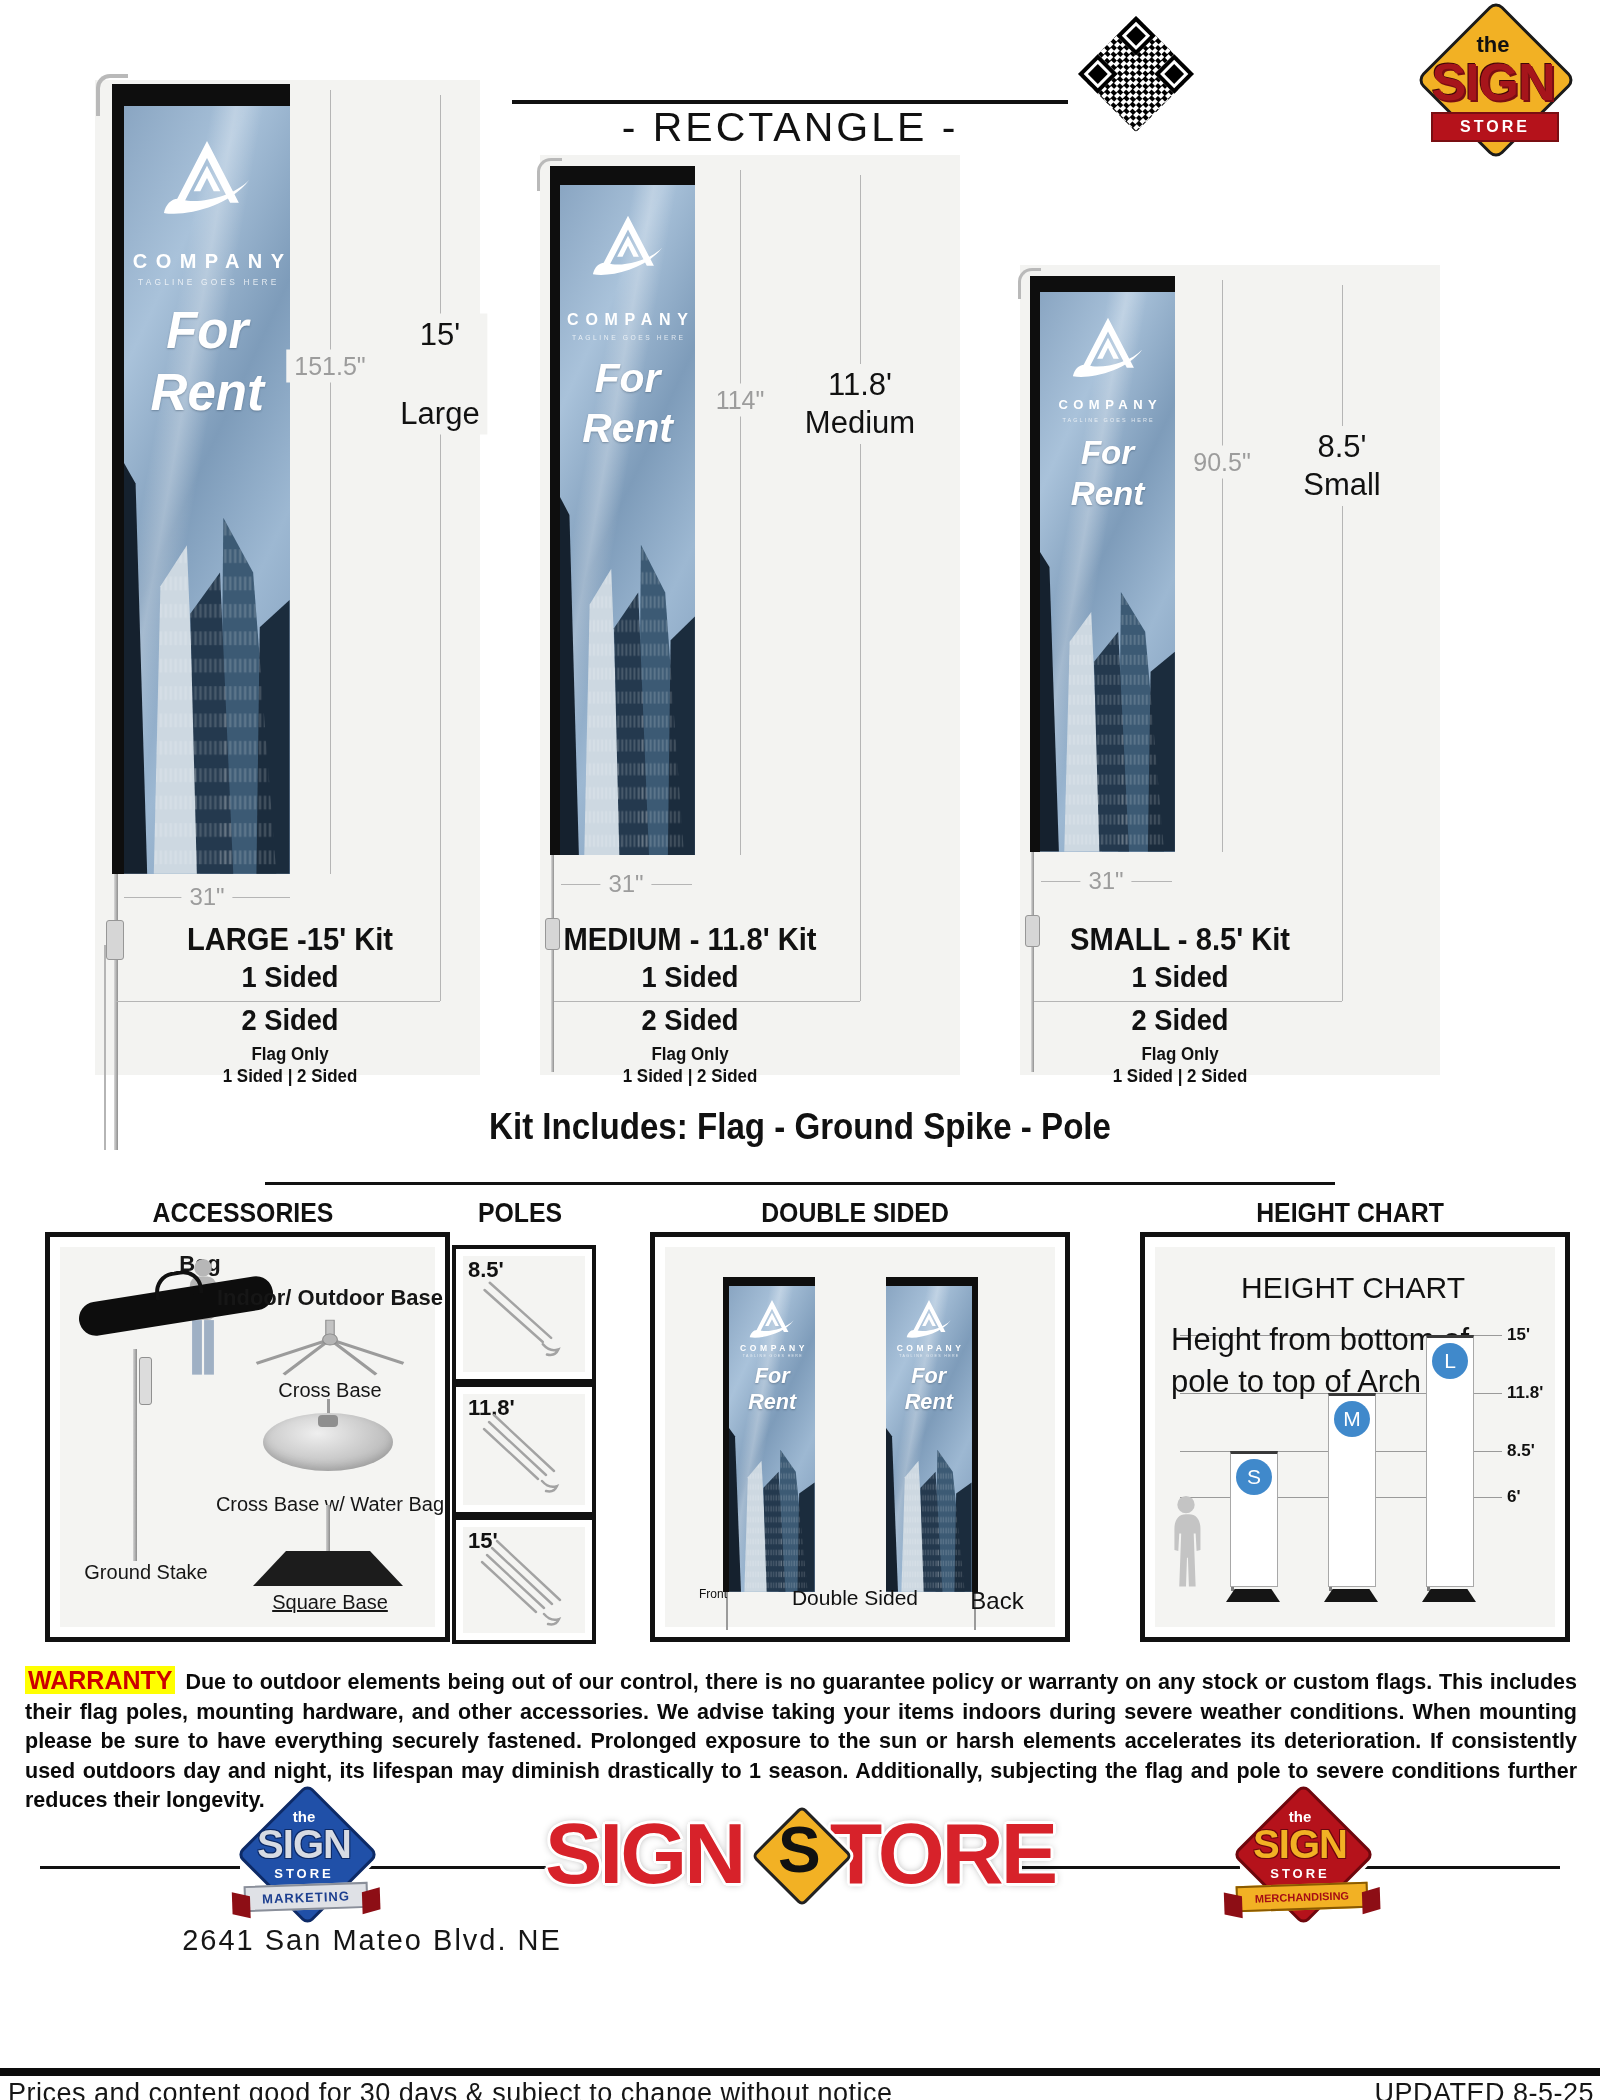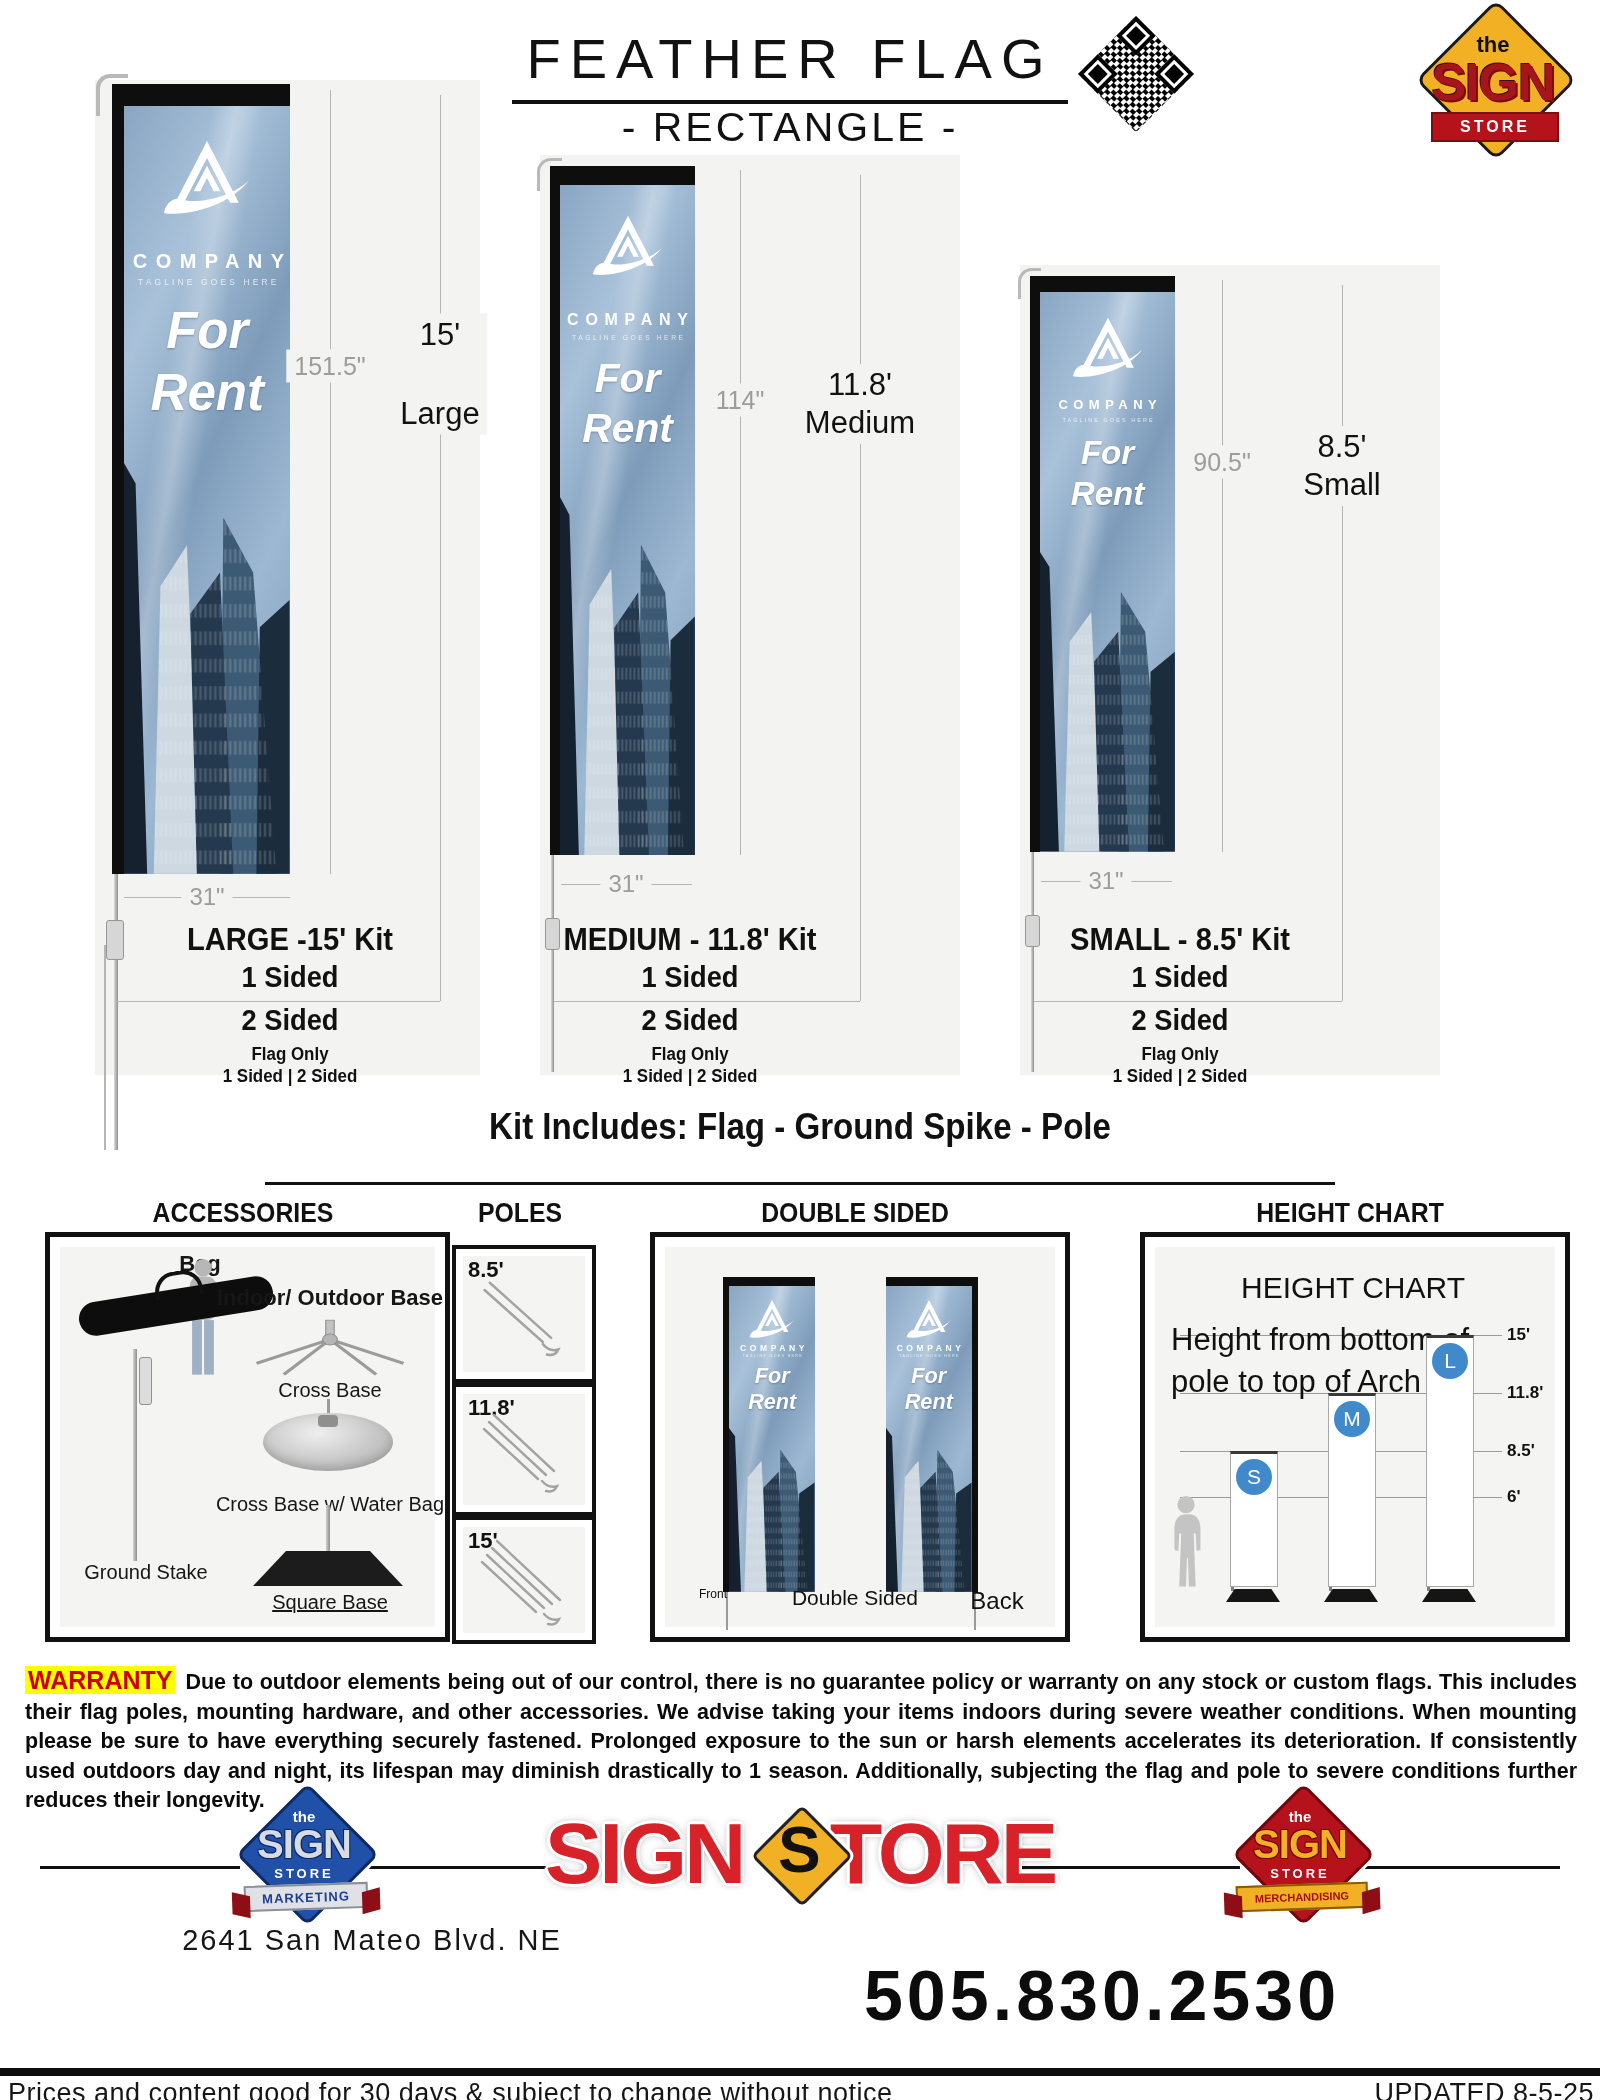--- a/index.html
+++ b/index.html
@@ -100,22 +100,20 @@
     </g>
     <g id="person-sym" fill="#c4c4c4">
       <circle cx="20" cy="10" r="9"></circle>
       <path d="M20,20 c-8,0 -12,6 -12,15 l0,22 4,1 1,-18 2,0 -2,55 7,0 1,-30 1,0 1,30 7,0 -2,-55 2,0 1,18 4,-1 0,-22 c0,-9 -4,-15 -12,-15 z"></path>
     </g>
   </defs>
 </svg>
 
 <div id="page">
 
-  <div class="abs cline" style="left:790px;top:26px;font-size:56px;letter-spacing:9px;">
-    <span>FEATHER FLAG</span></div>
   <div class="abs" style="left:512px;top:100px;width:556px;height:4px;background:#111;"></div>
   <div class="abs cline" style="left:790px;top:104px;font-size:41px;letter-spacing:3px;">
     <span>- RECTANGLE -</span></div>
 
   <div class="abs" style="left:1076px;top:14px;width:120px;height:120px;">
     <div class="qr" style="left:19px;top:19px;width:82px;height:82px;">
       <div class="finder" style="left:0;top:0;"></div>
       <div class="finder" style="right:0;top:0;"></div>
       <div class="finder" style="left:0;bottom:0;"></div>
     </div>
@@ -447,19 +445,18 @@
     <div class="diamond" style="left:29px;top:18px;width:95px;height:95px;background:#b5121b;border:3px solid #6e070d;border-radius:8px;box-shadow:0 0 0 3px #fff;"></div>
     <div class="abs cline" style="left:76px;top:22px;font-size:15px;font-weight:bold;color:#fff;"><span>the</span></div>
     <div class="abs cline" style="left:76px;top:36px;font-size:40px;font-weight:bold;color:#f2b124;letter-spacing:-1px;text-shadow:1px 1px 0 #6e070d,-1px -1px 0 #6e070d,1px -1px 0 #6e070d,-1px 1px 0 #6e070d;"><span>SIGN</span></div>
     <div class="abs cline" style="left:76px;top:80px;font-size:13px;font-weight:bold;color:#fff;letter-spacing:3px;"><span>STORE</span></div>
     <div class="banner" style="left:12px;top:98px;width:128px;height:22px;background:#f2b124;border:2px solid #8a5a00;color:#a50d14;font-size:11px;letter-spacing:0;transform:rotate(-2deg);">
       <span>MERCHANDISING</span>
     </div>
   </div>
 
   <div class="abs cline sqfont" style="left:372px;top:1924px;font-size:29px;color:#161616;">2641 San Mateo Blvd. NE</div>
-  <div class="abs cline sqfont" style="left:1102px;top:1956px;font-size:70px;font-weight:bold;color:#0c0c0c;letter-spacing:4px;">505.830.2530</div>
 
   <div class="abs" style="left:0;top:2068px;width:1600px;height:8px;background:#0c0c0c;"></div>
   <div class="abs" style="left:8px;top:2078px;font-size:27px;color:#161616;letter-spacing:.5px;">Prices and content good for 30 days &amp; subject to change without notice</div>
   <div class="abs" style="right:6px;top:2078px;font-size:27px;color:#161616;letter-spacing:.5px;">UPDATED 8-5-25</div>
 
 </div>
 
 </body></html>

